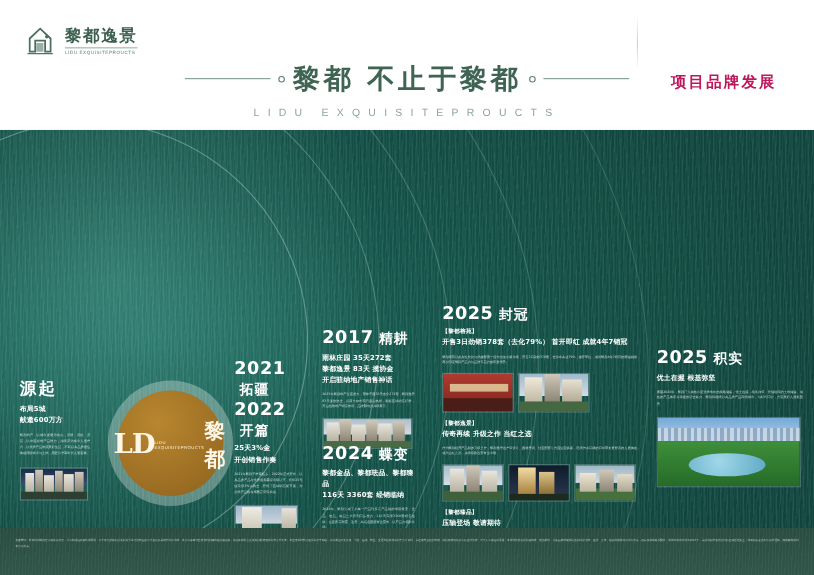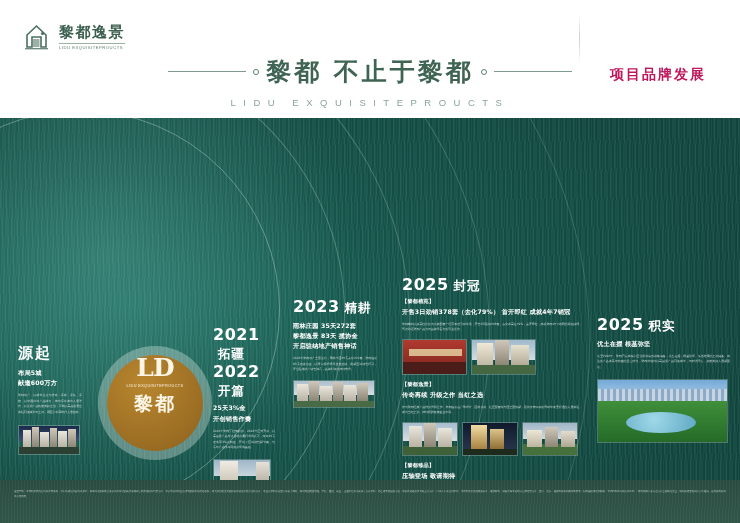--- a/index.html
+++ b/index.html
@@ -90,21 +90,21 @@
 
   
   .medal {
     position:absolute; left:98px; top:228px; width:114px; height:114px;
     border-radius:50%; background:rgba(228,240,235,.34);
     display:flex; align-items:center; justify-content:center;
   }
   .medal-in {
     width:96px; height:96px; border-radius:50%;
     background:radial-gradient(circle at 38% 30%, #b8862f, #9d6f24 65%, #8a6020 100%);
-    display:flex; flex-direction:column; align-items:center; 
+    display:flex; align-items:center; justify-content:center;
     color:#fdf6e6;
   }
   .medal-ld { font-size:25px; font-weight:bold; letter-spacing:-1px; line-height:1;
     font-family:"DejaVu Serif", serif; }
   .medal-en { font-size:3.8px; letter-spacing:0.4px; margin-top:4px; }
   .medal-cn { font-size:19px; font-weight:bold; margin-top:3px; letter-spacing:2px;
     font-family:"DejaVu Sans", sans-serif; }
 
   
   .blk { position:absolute; color:#ffffff; }
@@ -255,38 +255,47 @@
       <div class="sky" style="background:linear-gradient(#9fb6c9,#c9d6de)"></div>
 
       <div class="tw" style="left:6px;width:18px;height:22px;background:linear-gradient(#efece2,#cac5b6)"></div>
 
       <div class="tw" style="left:42px;width:13px;height:21px;background:linear-gradient(#e6e2d6,#b6b1a2)"></div>
     </div>
   </div>
 
   <div class="blk s-2023">
     <div class="yr">
-      <span>2023</span><span class="kw">精耕</span>
+      <span>2017</span><span class="kw">精耕</span>
     </div>
     <div class="sub" style="white-space:pre-line">雨林庄园 35天272套
 黎都逸景 83天 揽协金
 开启驻纳地产销售神话</div>
     <div class="body-sm">2023年黎都地产全面发力，雨林庄园35天去化272套，黎都逸景83天揽收协金，以两大标杆项目接连热销，刷新区域销售纪录，开启驻纳地产销售神话，品牌影响力持续攀升。</div>
     <div class="ph">
       <div class="sky" style="background:linear-gradient(#aebfcd,#d4dde3)"></div>
       <div class="gnd" style="background:#486a45"></div>
       <div class="tw" style="left:3px;width:11px;height:17px"></div>
       <div class="tw d" style="left:15px;width:10px;height:20px"></div>
       <div class="tw" style="left:26px;width:12px;height:15px"></div>
       <div class="tw d" style="left:39px;width:10px;height:19px"></div>
       <div class="tw" style="left:50px;width:12px;height:16px"></div>
       <div class="tw d" style="left:63px;width:11px;height:18px"></div>
     </div>
   </div>
 
+  <div class="blk s-2024">
+    <div class="yr">
+      <span>2024</span><span class="kw">蝶变</span>
+    </div>
+    <div class="sub" style="white-space:pre-line">黎都金品、黎都珐品、黎都臻品
+116天 3360套  经销临纳</div>
+    <div class="body-sm">2024年，黎都完成了从单一产品到多元产品线的华丽蝶变，金品、珐品、臻品三大系列同步发力，116天实现3360套销售佳绩，全面覆盖刚需、改善、高端各圈层置业需求，以产品力领跑市场。</div>
+
+  </div>
 
   <div class="blk s-2025">
     <div class="yr">
       <span>2025</span><span class="kw">封冠</span>
     </div>
 
     <div class="tag">【黎都榕苑】</div>
     <div class="sub" style="margin-top:2px">开售3日劲销378套（去化79%） 首开即红 成就4年7销冠</div>
     <div class="body-sm">黎都榕苑以超高性价比与优越配套一经亮相便引爆市场，开售3日劲销378套，去化率高达79%，首开即红，成就黎都4年7销冠的辉煌战绩，再次印证黎都产品力与品牌号召力的双重优势。</div>
     <div class="ph-row">

